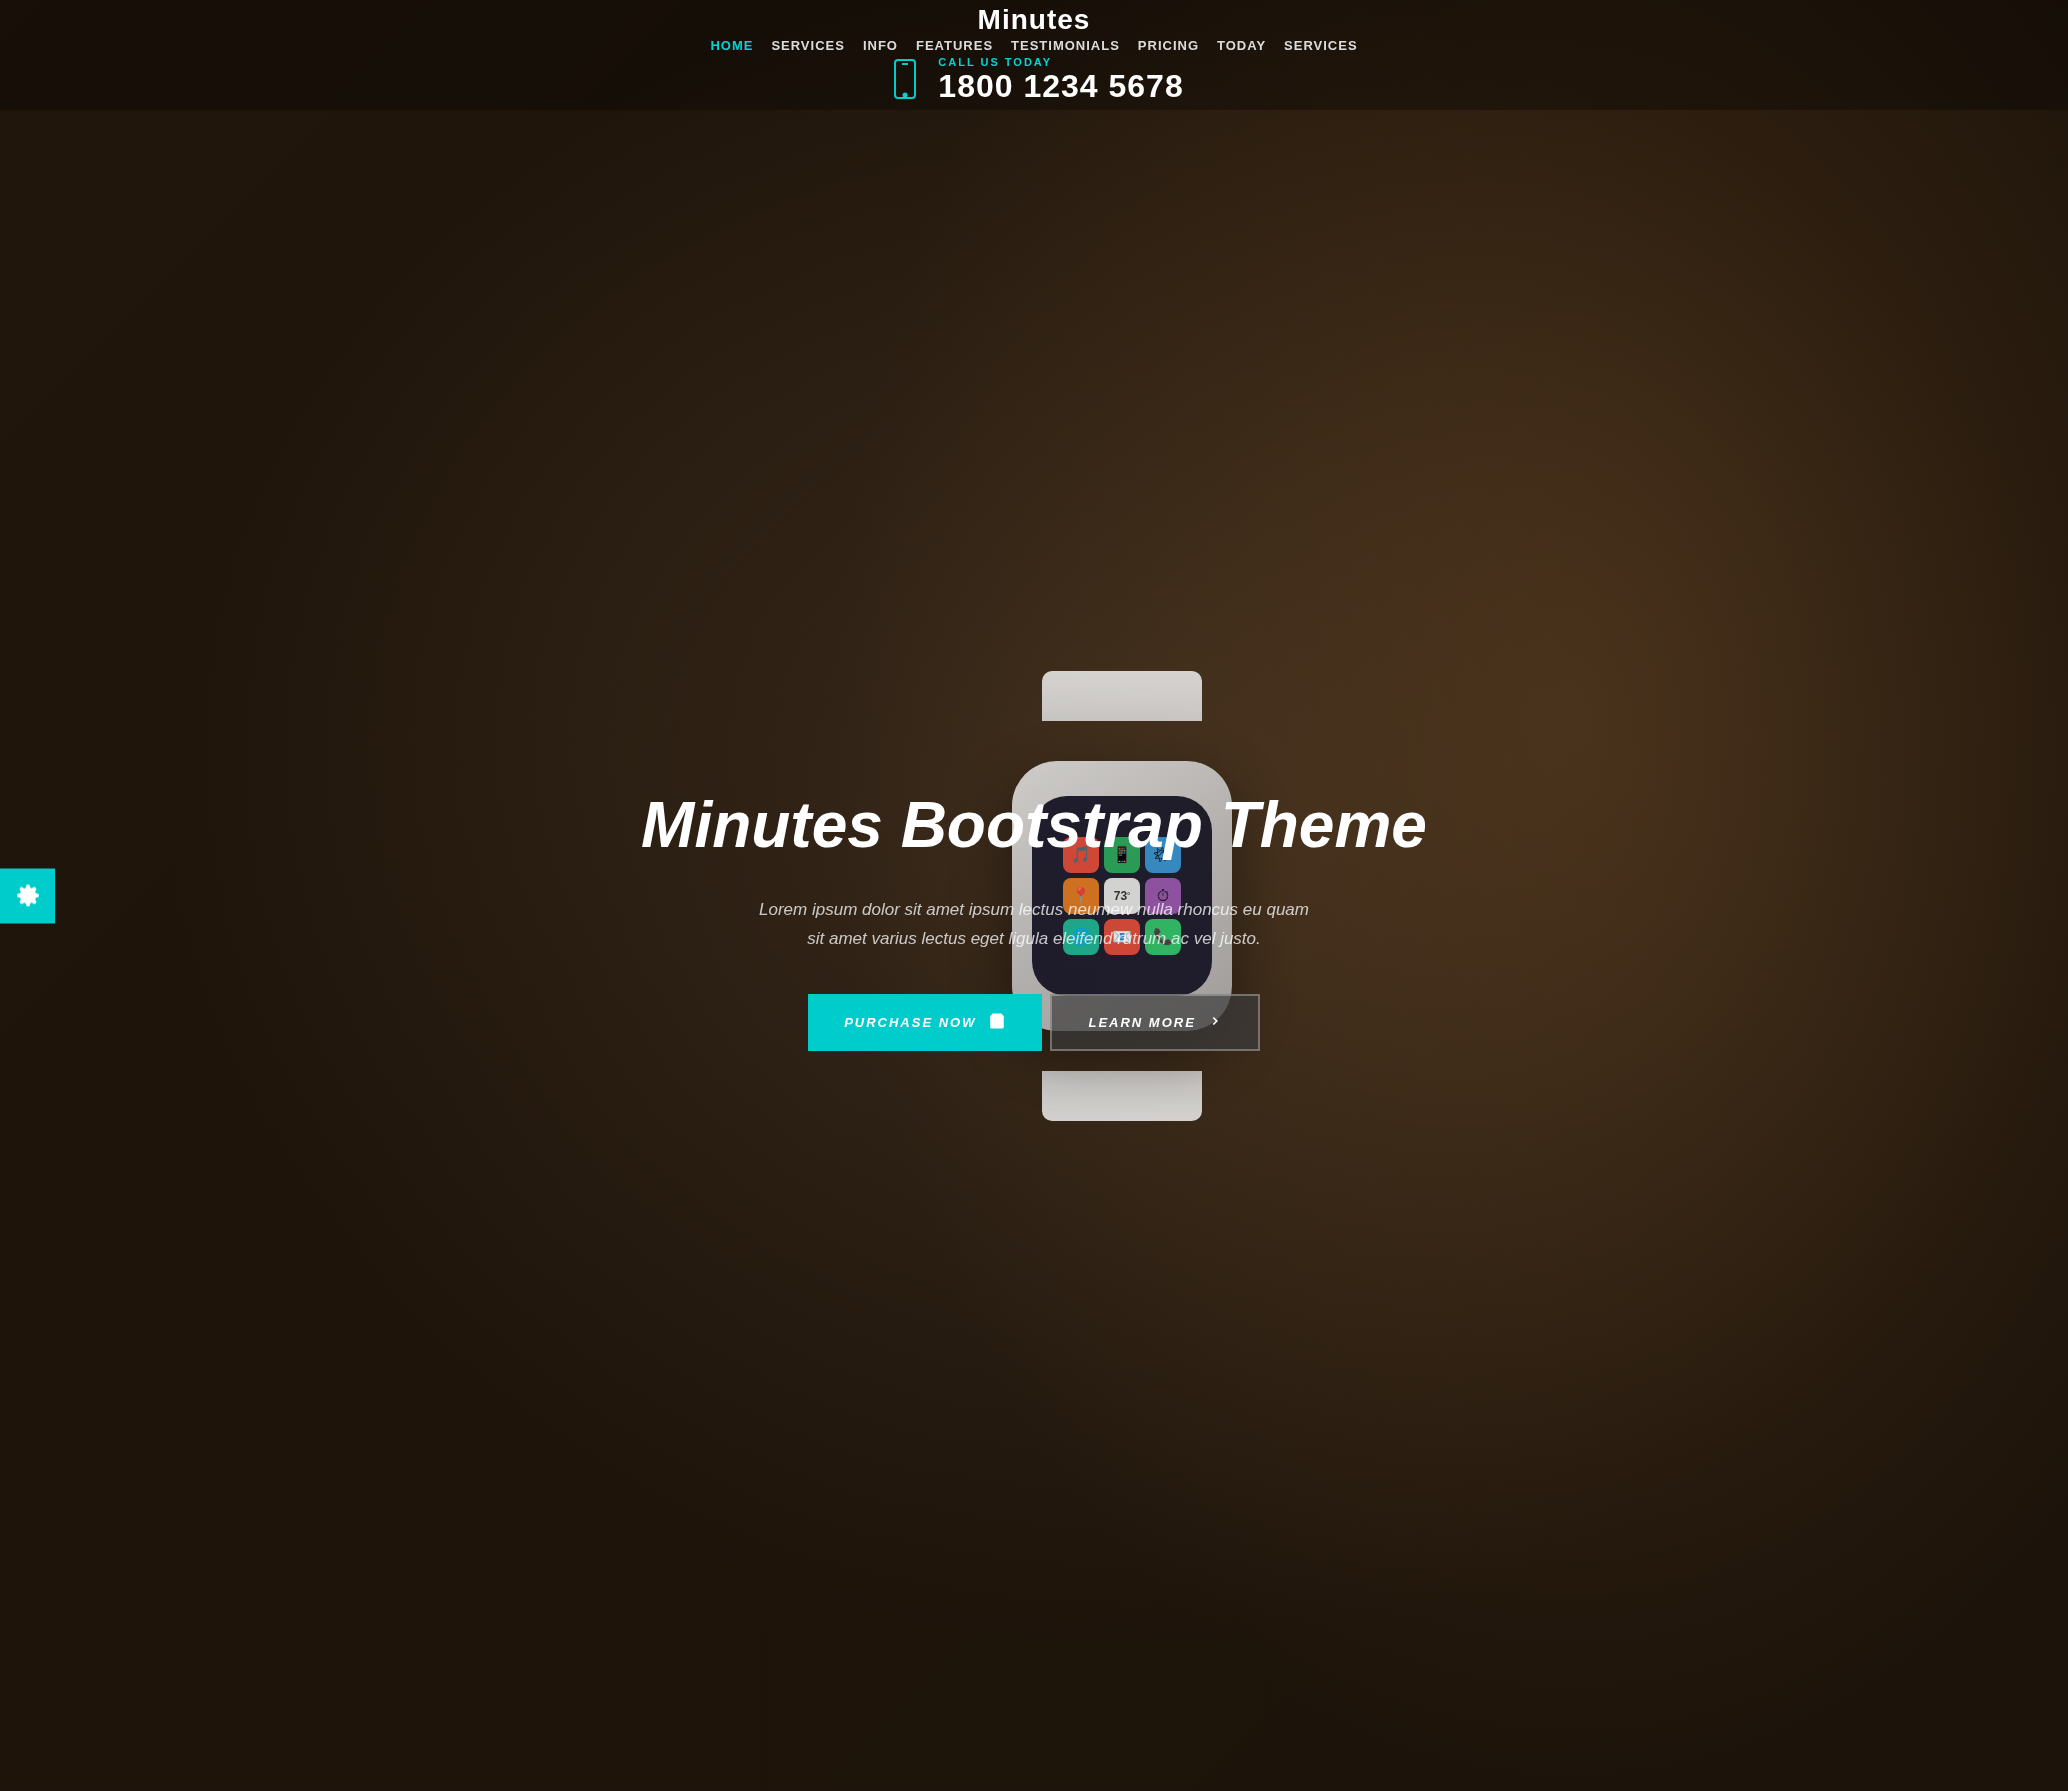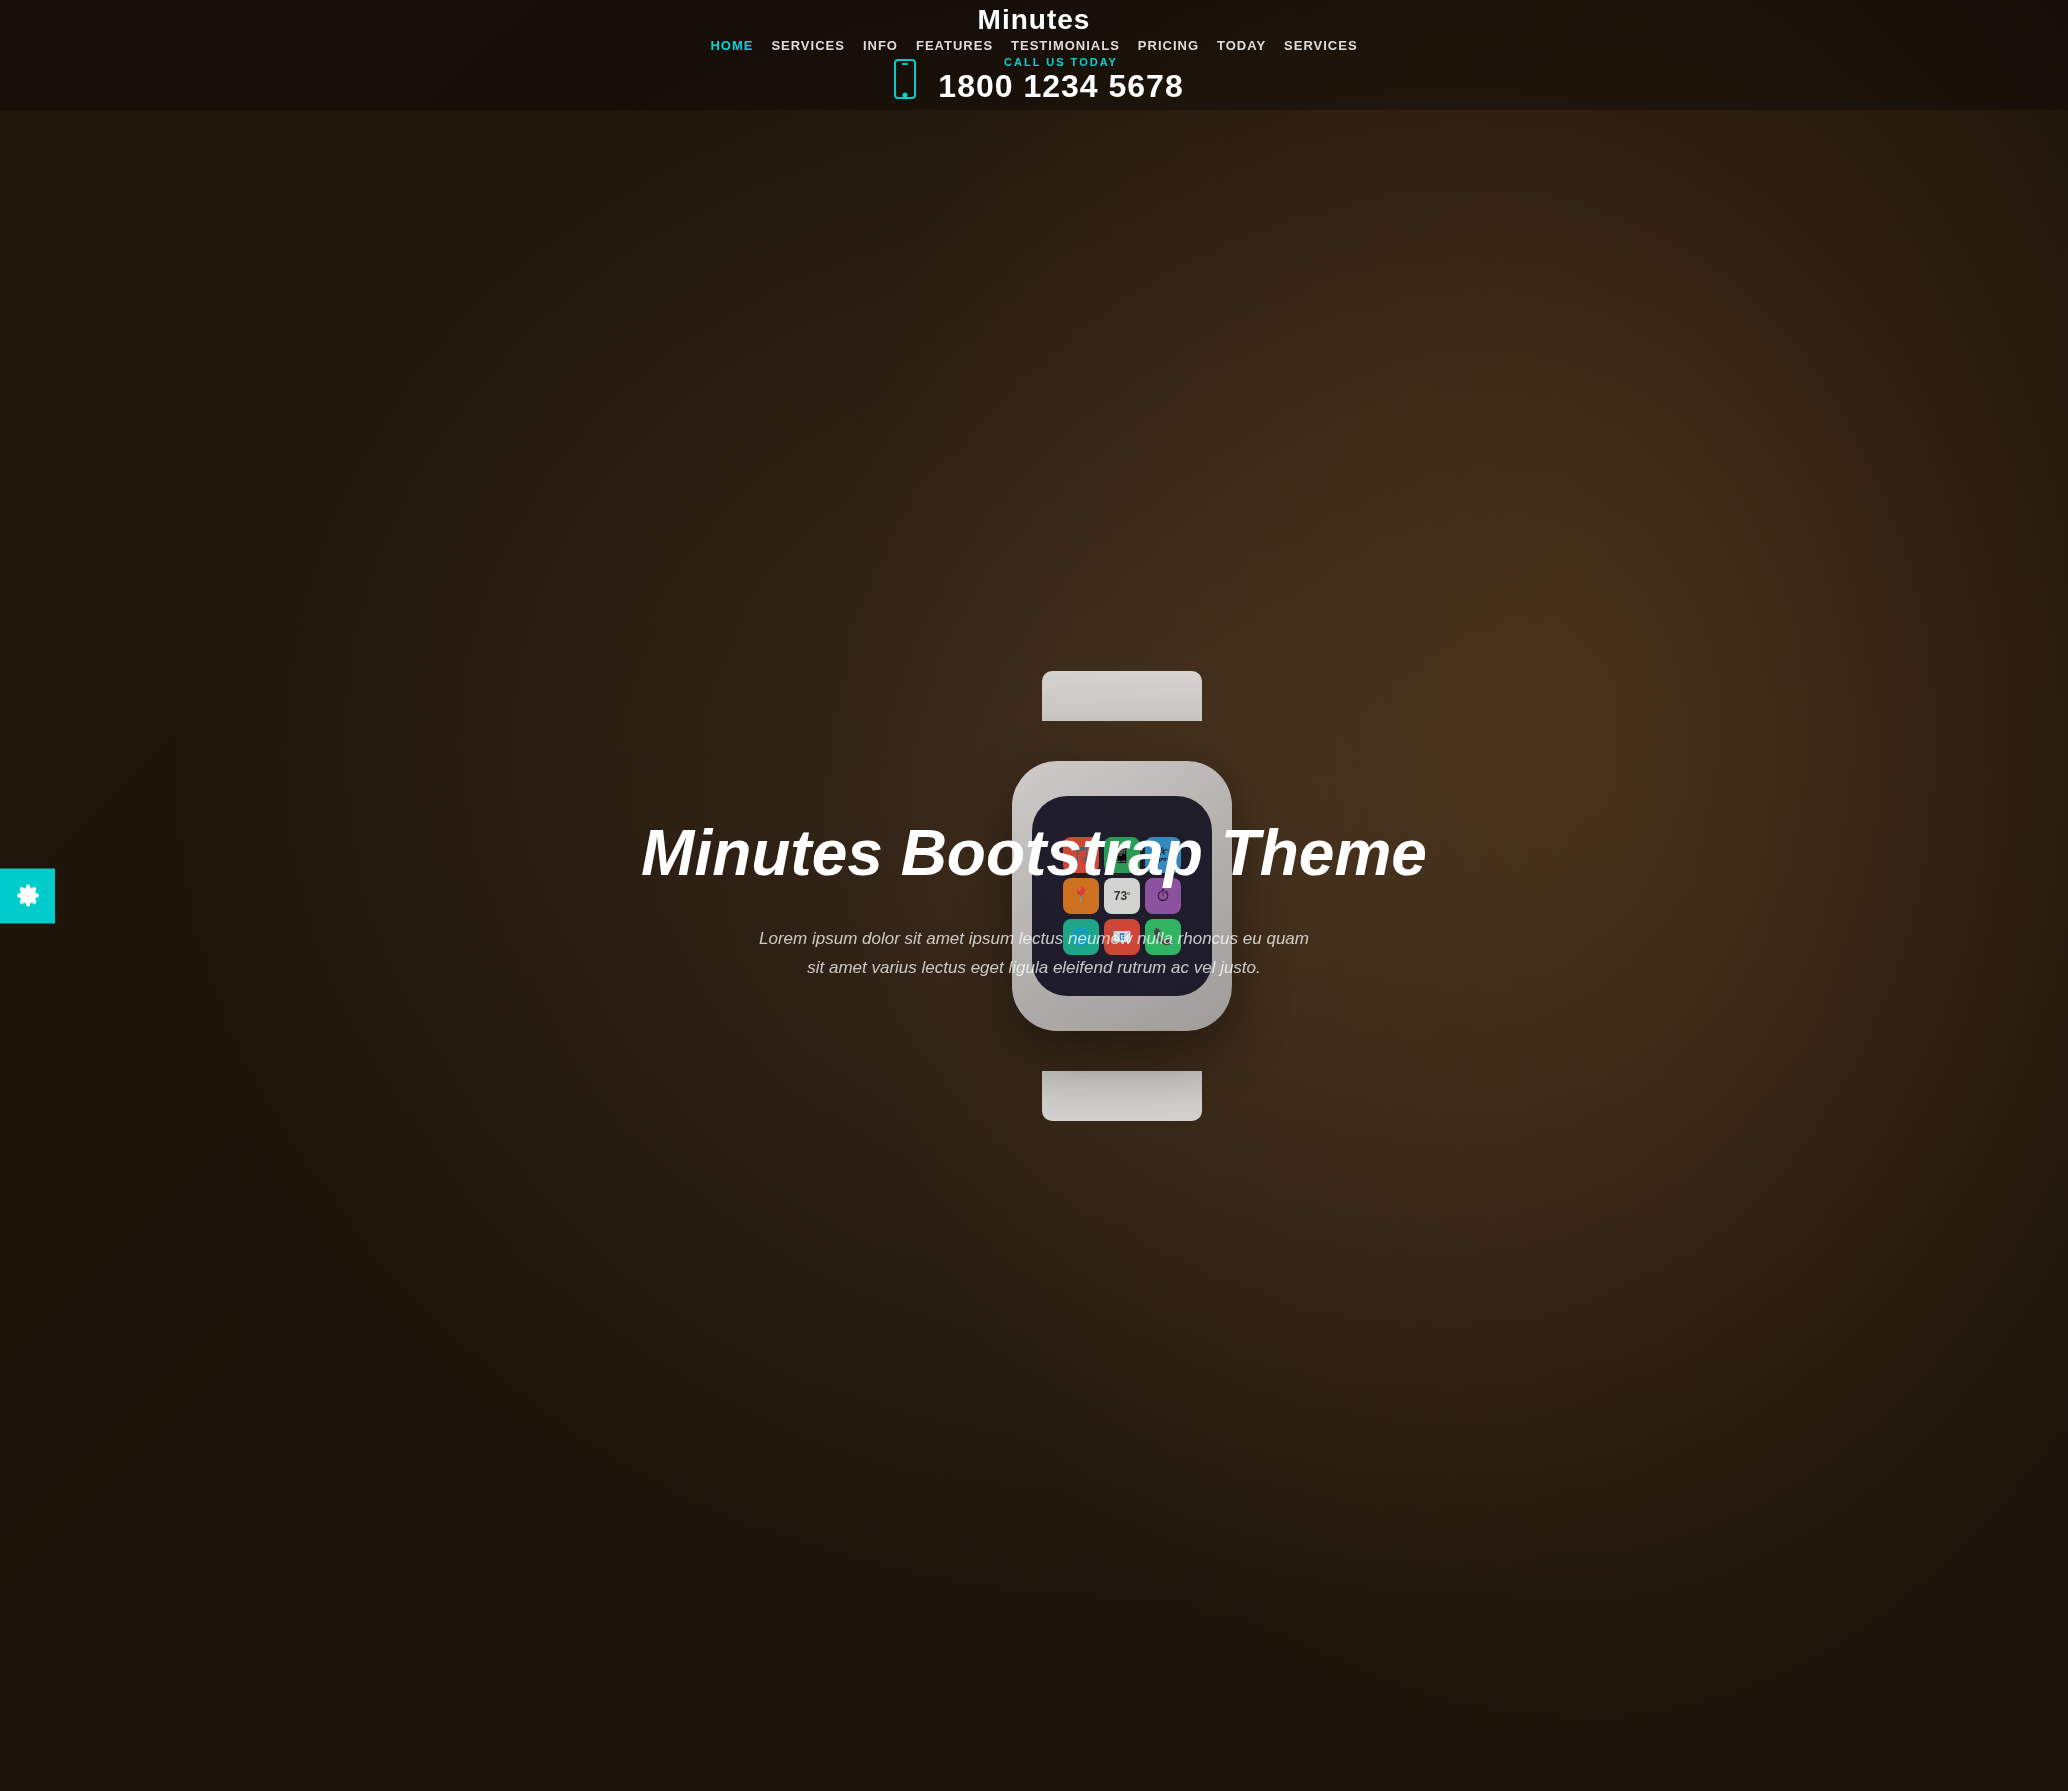--- a/index.html
+++ b/index.html
@@ -159,21 +159,20 @@
       width: 32px;
       height: 42px;
       fill: none;
       stroke: #00d4d4;
       stroke-width: 2;
     }
 
     .phone-info {
       display: flex;
       flex-direction: column;
-      align-items: center;
     }
 
     .call-label {
       color: #00d4d4;
       font-size: 11px;
       font-weight: 700;
       letter-spacing: 2px;
       text-transform: uppercase;
     }
 
@@ -375,14 +374,34 @@
       <div class="phone-info">
         <span class="call-label">CALL US TODAY</span>
         <span class="phone-number">1800 1234 5678</span>
       </div>
     </div>
   </nav>
 
   <div class="hero-content">
     <h1 class="hero-title">Minutes Bootstrap Theme</h1>
     <p class="hero-description">Lorem ipsum dolor sit amet ipsum lectus neumew nulla rhoncus eu quam sit amet varius lectus eget ligula eleifend rutrum ac vel justo.</p>
+    <div class="hero-buttons">
+      <a href="#purchase" class="btn-purchase">
+        <span>PURCHASE NOW</span>
+        <span>
+          <svg width="18" height="18" viewBox="0 0 24 24" fill="white" xmlns="http://www.w3.org/2000/svg">
+            <path d="M6 2L3 6v14a2 2 0 002 2h14a2 2 0 002-2V6l-3-4z"></path>
+            <line x1="3" y1="6" x2="21" y2="6" stroke="white" stroke-width="2"></line>
+            <path d="M16 10a4 4 0 01-8 0" stroke="white" stroke-width="2" fill="none"></path>
+          </svg>
+        </span>
+      </a>
+      <a href="#learn" class="btn-learn">
+        <span>LEARN MORE</span>
+        <span>
+          <svg width="14" height="14" viewBox="0 0 24 24" fill="none" stroke="white" stroke-width="3" xmlns="http://www.w3.org/2000/svg">
+            <polyline points="9 18 15 12 9 6"></polyline>
+          </svg>
+        </span>
+      </a>
+    </div>
   </div>
 </section>
 
 </body></html>

